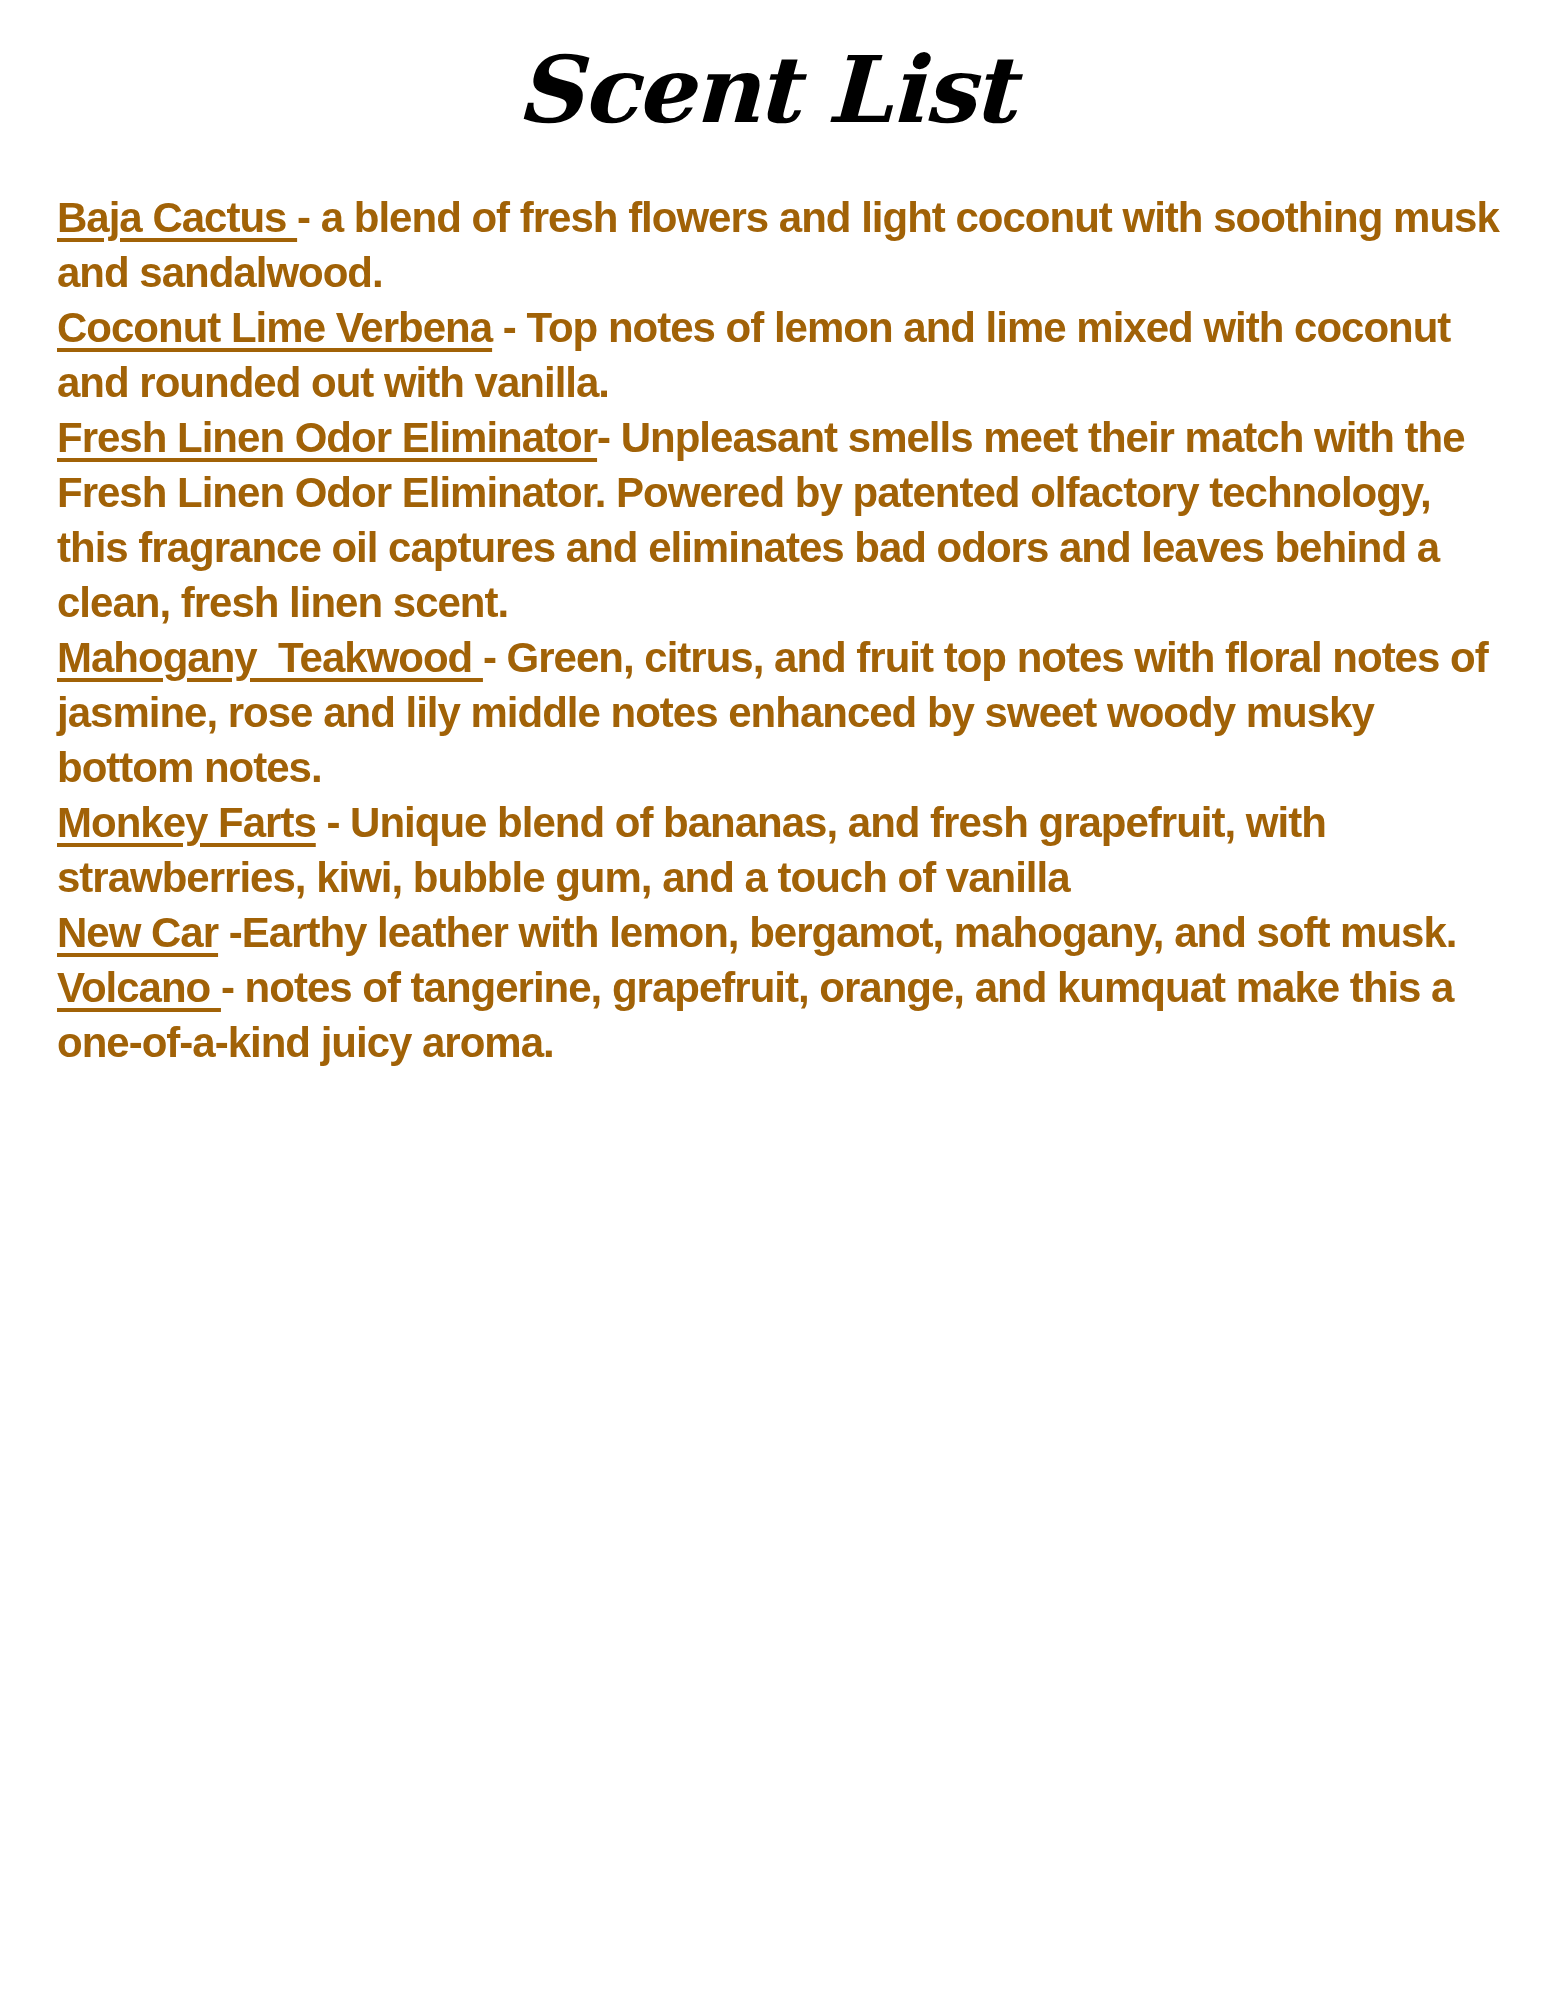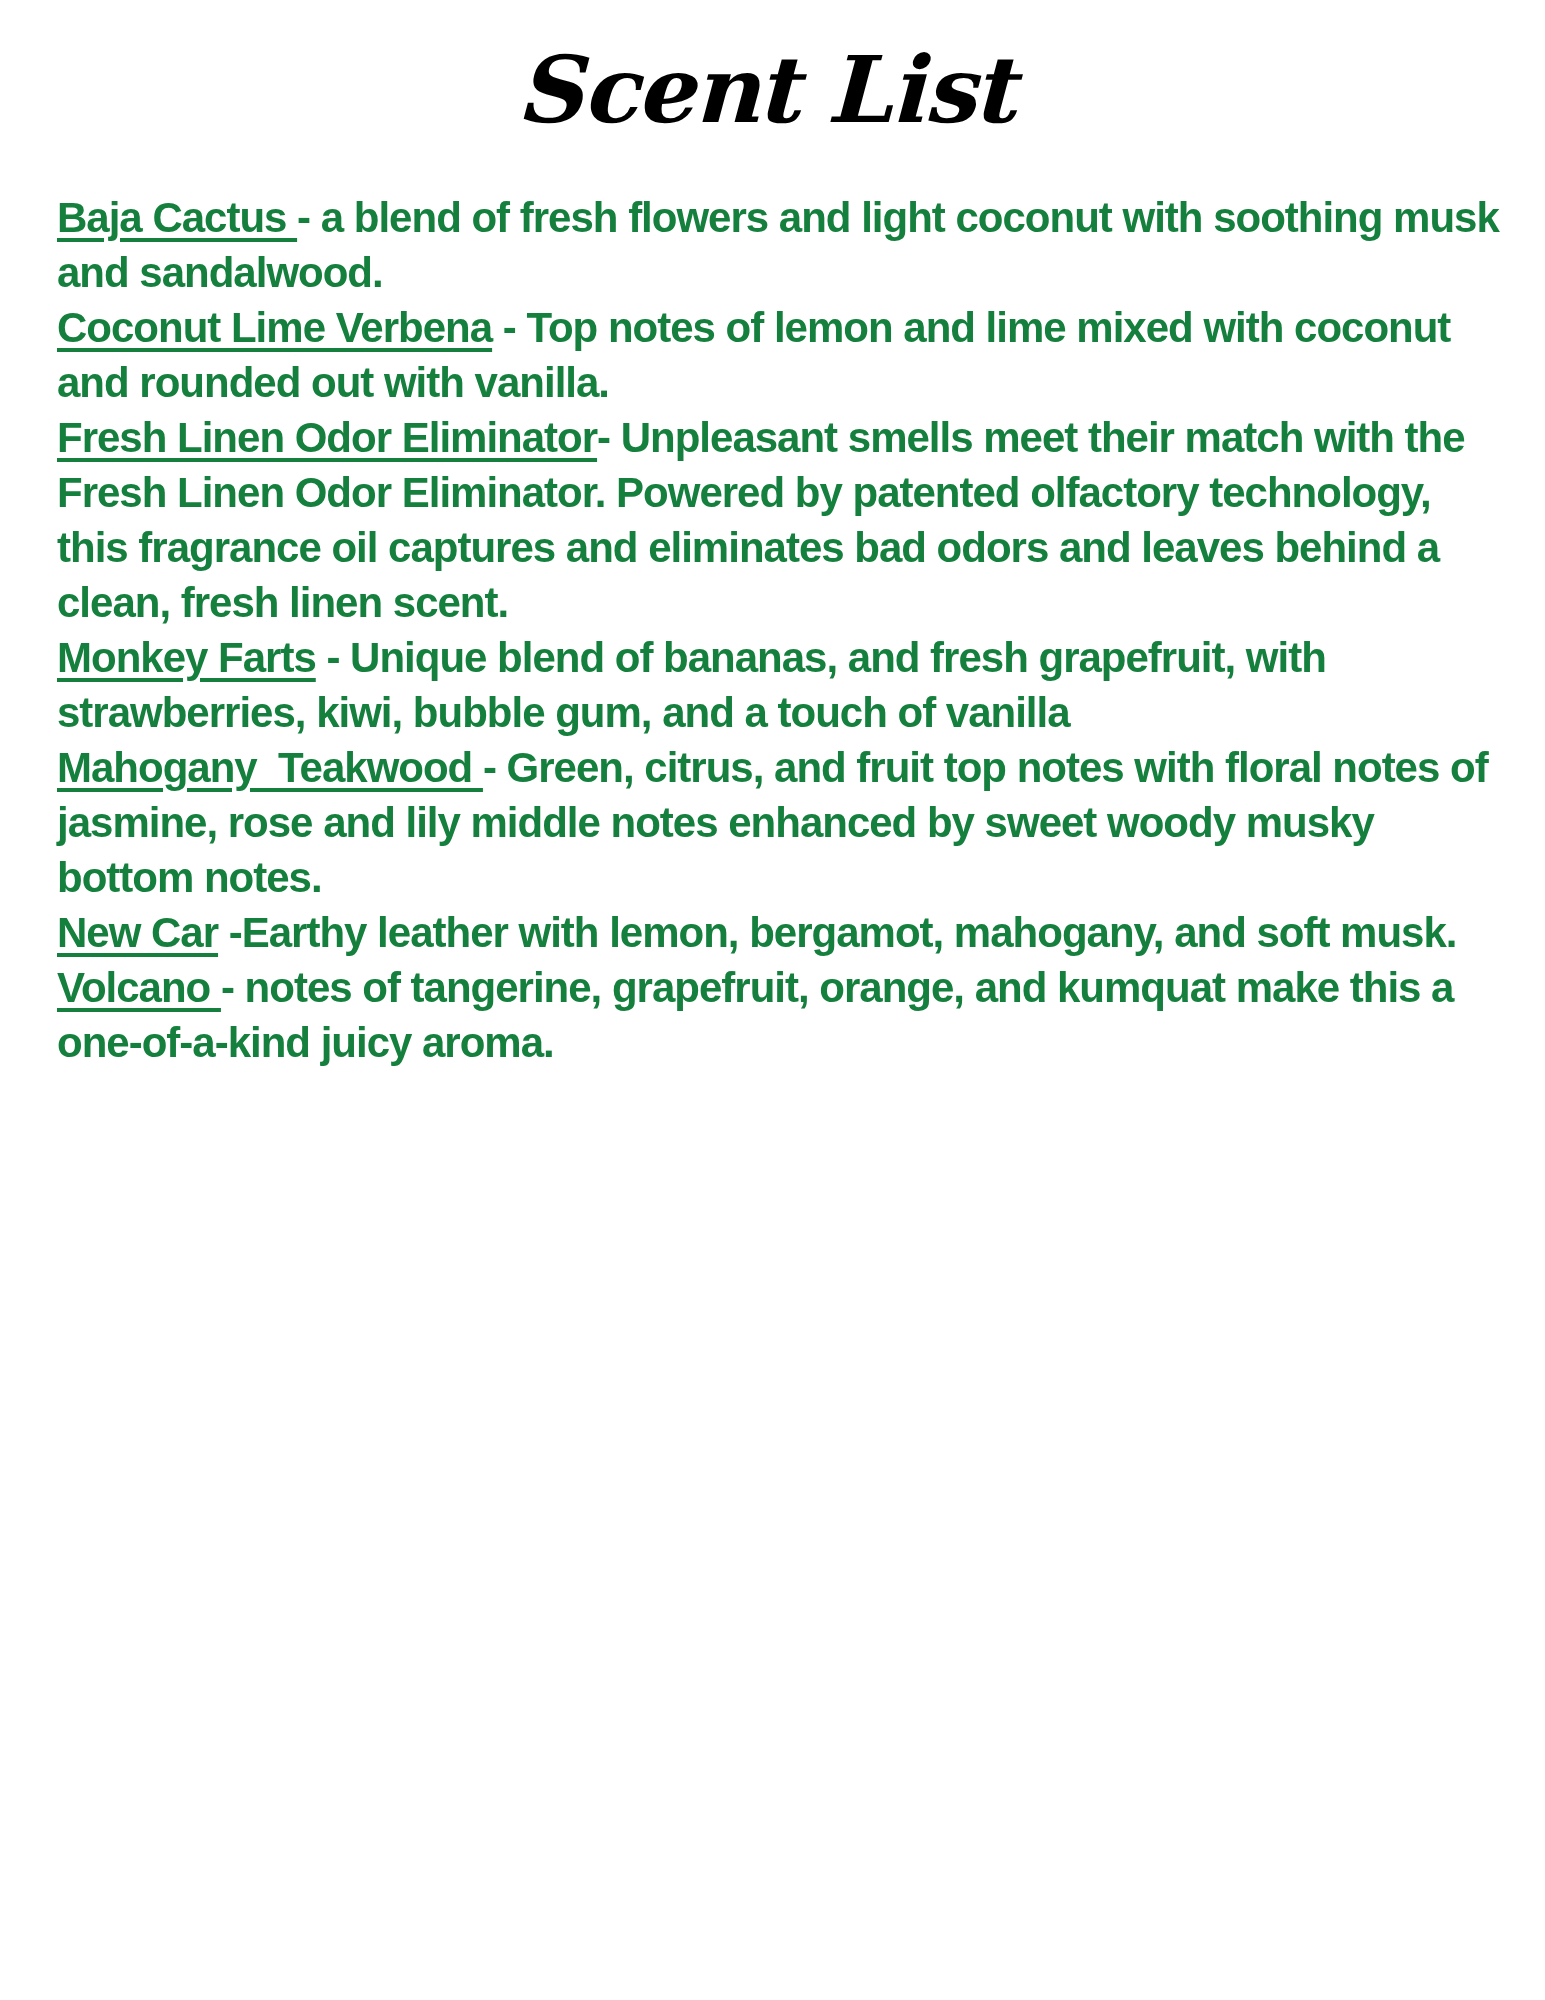--- a/index.html
+++ b/index.html
@@ -29,21 +29,21 @@
     color: #000000;
     letter-spacing: -2px;
     transform: skewX(-4deg);
     margin: 0;
   }
   .scent-list {
     position: absolute;
     top: 190px;
     left: 57px;
     right: 42px;
-    color: #15803d;
+    color: #a16207;
     font-weight: 700;
     font-size: 42px;
     line-height: 55px;
     letter-spacing: -1px;
   }
   .scent {
     margin: 0;
     padding: 0;
   }
   .scent-name {
@@ -67,23 +67,23 @@
 
     <p class="scent"><span class="scent-name">Baja Cactus </span><span class="scent-sep">- </span><span class="scent-desc">a blend of fresh flowers and light coconut with soothing musk and sandalwood.</span></p>
 
 
 
     <p class="scent"><span class="scent-name">Coconut Lime Verbena</span><span class="scent-sep"> - </span><span class="scent-desc">Top notes of lemon and lime mixed with coconut and rounded out with vanilla.</span></p>
 
 
     <p class="scent"><span class="scent-name">Fresh Linen Odor Eliminator</span><span class="scent-sep">- </span><span class="scent-desc">Unpleasant smells meet their match with the Fresh Linen Odor Eliminator. Powered by patented olfactory technology, this fragrance oil captures and eliminates bad odors and leaves behind a clean, fresh linen scent.</span></p>
 
+    <p class="scent"><span class="scent-name">Mahogany  Teakwood </span><span class="scent-sep">- </span><span class="scent-desc">Green, citrus, and fruit top notes with floral notes of jasmine, rose and lily middle notes enhanced by sweet woody musky bottom notes.</span></p>
+
     <p class="scent"><span class="scent-name">Monkey Farts</span><span class="scent-sep"> - </span><span class="scent-desc">Unique blend of bananas, and fresh grapefruit, with strawberries, kiwi, bubble gum, and a touch of vanilla</span></p>
-
-    <p class="scent"><span class="scent-name">Mahogany  Teakwood </span><span class="scent-sep">- </span><span class="scent-desc">Green, citrus, and fruit top notes with floral notes of jasmine, rose and lily middle notes enhanced by sweet woody musky bottom notes.</span></p>
 
     <p class="scent"><span class="scent-name">New Car</span><span class="scent-sep"> -</span><span class="scent-desc">Earthy leather with lemon, bergamot, mahogany, and soft musk.</span></p>
 
     <p class="scent"><span class="scent-name">Volcano </span><span class="scent-sep">- </span><span class="scent-desc">notes of tangerine, grapefruit, orange, and kumquat make this a one-of-a-kind juicy aroma.</span></p>
 
 
   </div>
 </div>
 
 </body></html>

